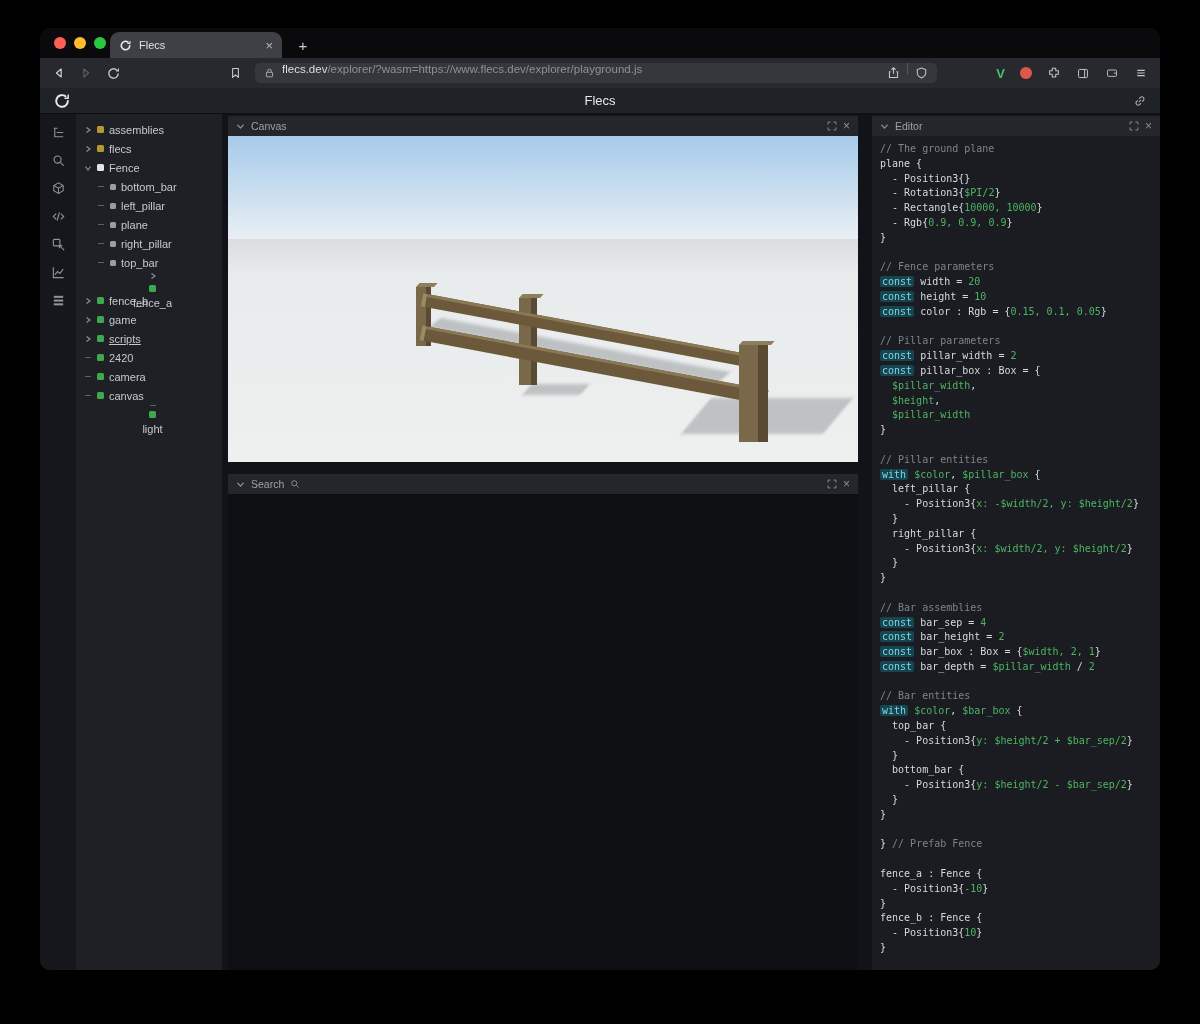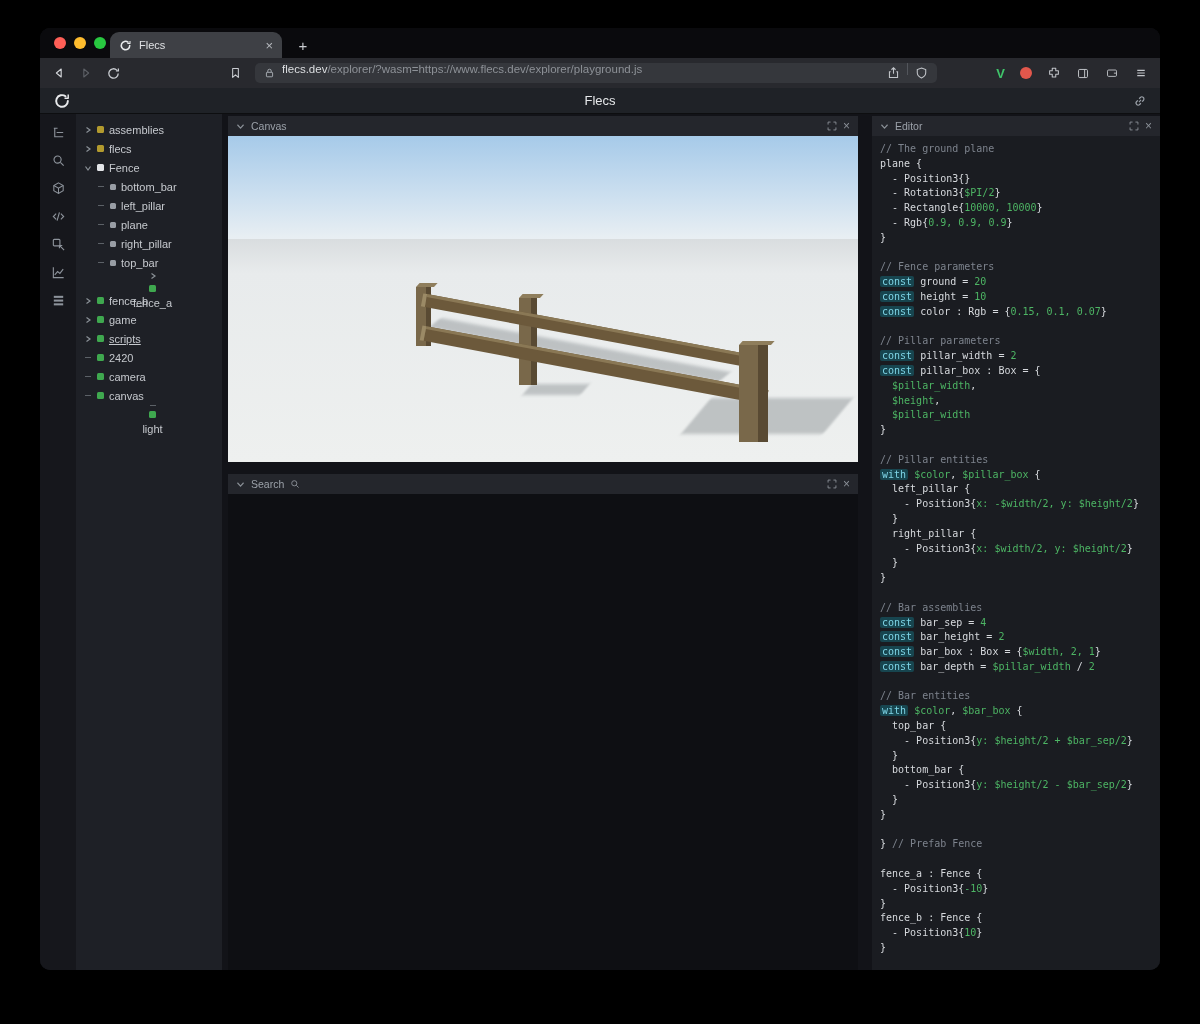--- a/index.html
+++ b/index.html
@@ -450,23 +450,23 @@
       <div class="code" id="code-lines">
           <div class="code-line"><span class="tok-c">// The ground plane</span></div>
           <div class="code-line"><span class="tok-w">plane {</span></div>
           <div class="code-line"><span class="tok-w">  - Position3{}</span></div>
           <div class="code-line"><span class="tok-w">  - Rotation3{</span><span class="tok-g">$PI/2</span><span class="tok-w">}</span></div>
           <div class="code-line"><span class="tok-w">  - Rectangle{</span><span class="tok-g">10000, 10000</span><span class="tok-w">}</span></div>
           <div class="code-line"><span class="tok-w">  - Rgb{</span><span class="tok-g">0.9, 0.9, 0.9</span><span class="tok-w">}</span></div>
           <div class="code-line"><span class="tok-w">}</span></div>
           <div class="code-line">&nbsp;</div>
           <div class="code-line"><span class="tok-c">// Fence parameters</span></div>
-          <div class="code-line"><span class="tok-k">const</span><span class="tok-w"> ground = </span><span class="tok-g">20</span></div>
+          <div class="code-line"><span class="tok-k">const</span><span class="tok-w"> width = </span><span class="tok-g">20</span></div>
           <div class="code-line"><span class="tok-k">const</span><span class="tok-w"> height = </span><span class="tok-g">10</span></div>
-          <div class="code-line"><span class="tok-k">const</span><span class="tok-w"> color : Rgb = {</span><span class="tok-g">0.15, 0.1, 0.07</span><span class="tok-w">}</span></div>
+          <div class="code-line"><span class="tok-k">const</span><span class="tok-w"> color : Rgb = {</span><span class="tok-g">0.15, 0.1, 0.05</span><span class="tok-w">}</span></div>
           <div class="code-line">&nbsp;</div>
           <div class="code-line"><span class="tok-c">// Pillar parameters</span></div>
           <div class="code-line"><span class="tok-k">const</span><span class="tok-w"> pillar_width = </span><span class="tok-g">2</span></div>
           <div class="code-line"><span class="tok-k">const</span><span class="tok-w"> pillar_box : Box = {</span></div>
           <div class="code-line"><span class="tok-g">  $pillar_width</span><span class="tok-w">,</span></div>
           <div class="code-line"><span class="tok-g">  $height</span><span class="tok-w">,</span></div>
           <div class="code-line"><span class="tok-g">  $pillar_width</span></div>
           <div class="code-line"><span class="tok-w">}</span></div>
           <div class="code-line">&nbsp;</div>
           <div class="code-line"><span class="tok-c">// Pillar entities</span></div>

